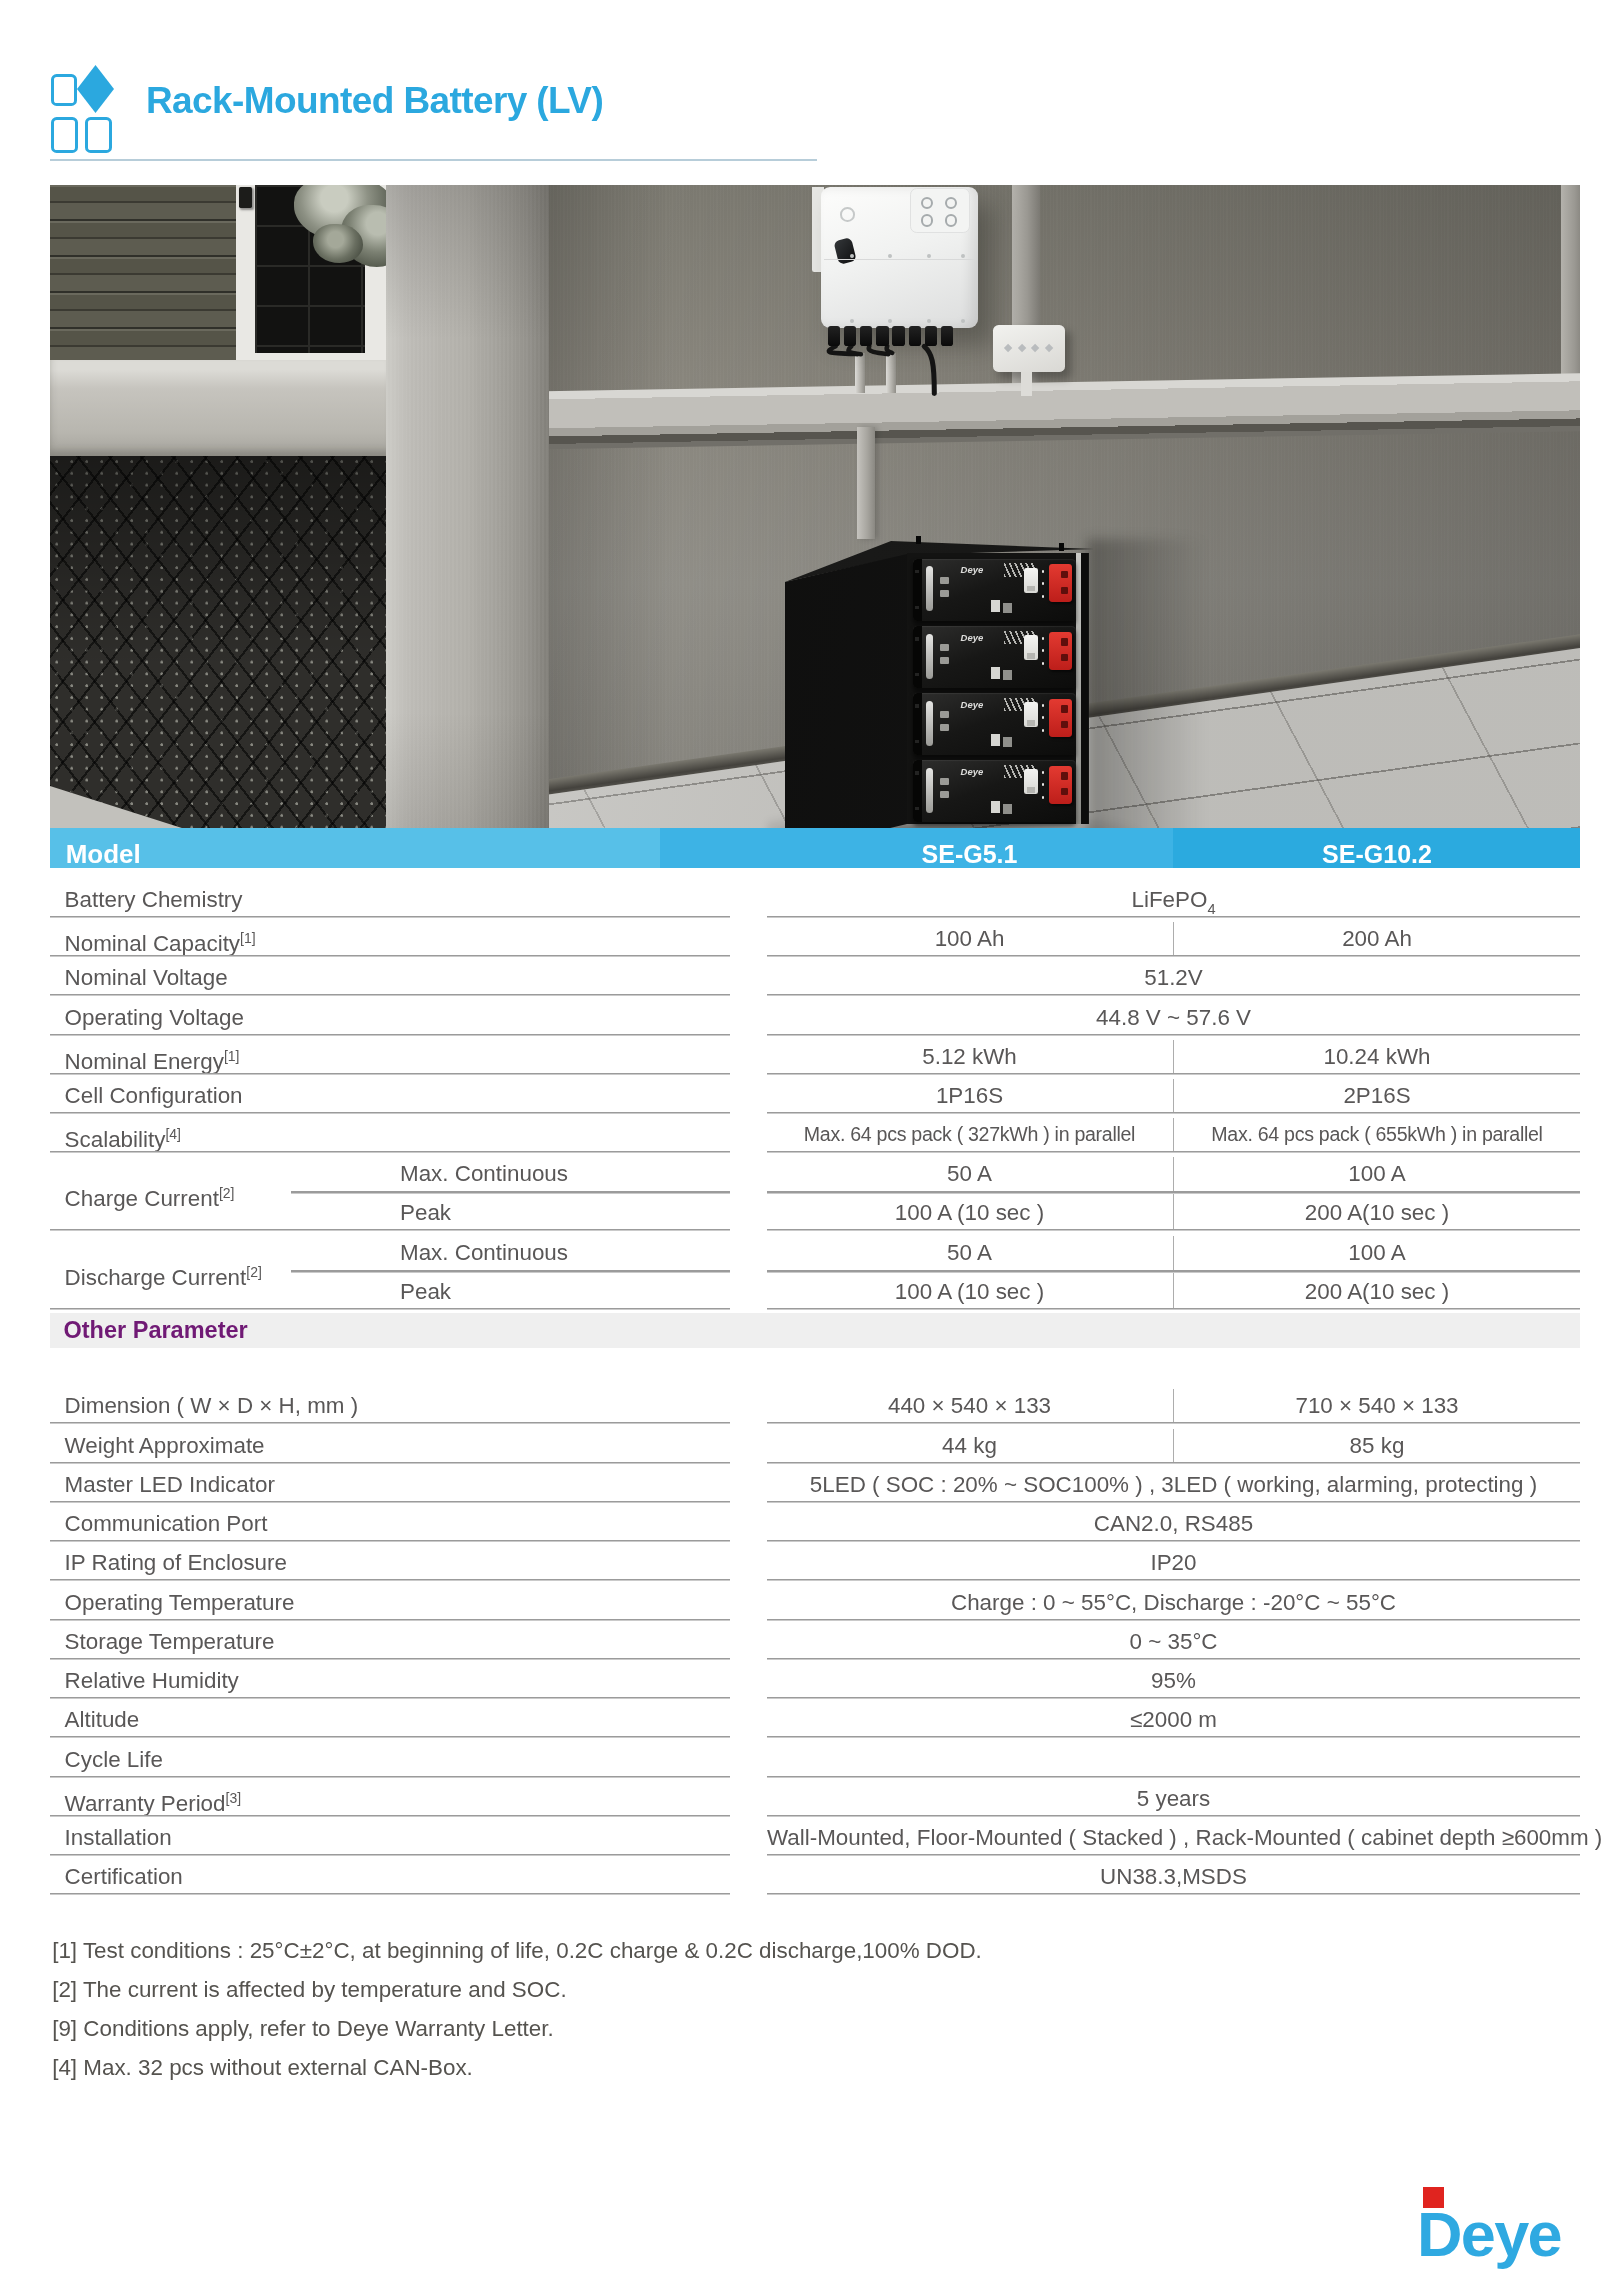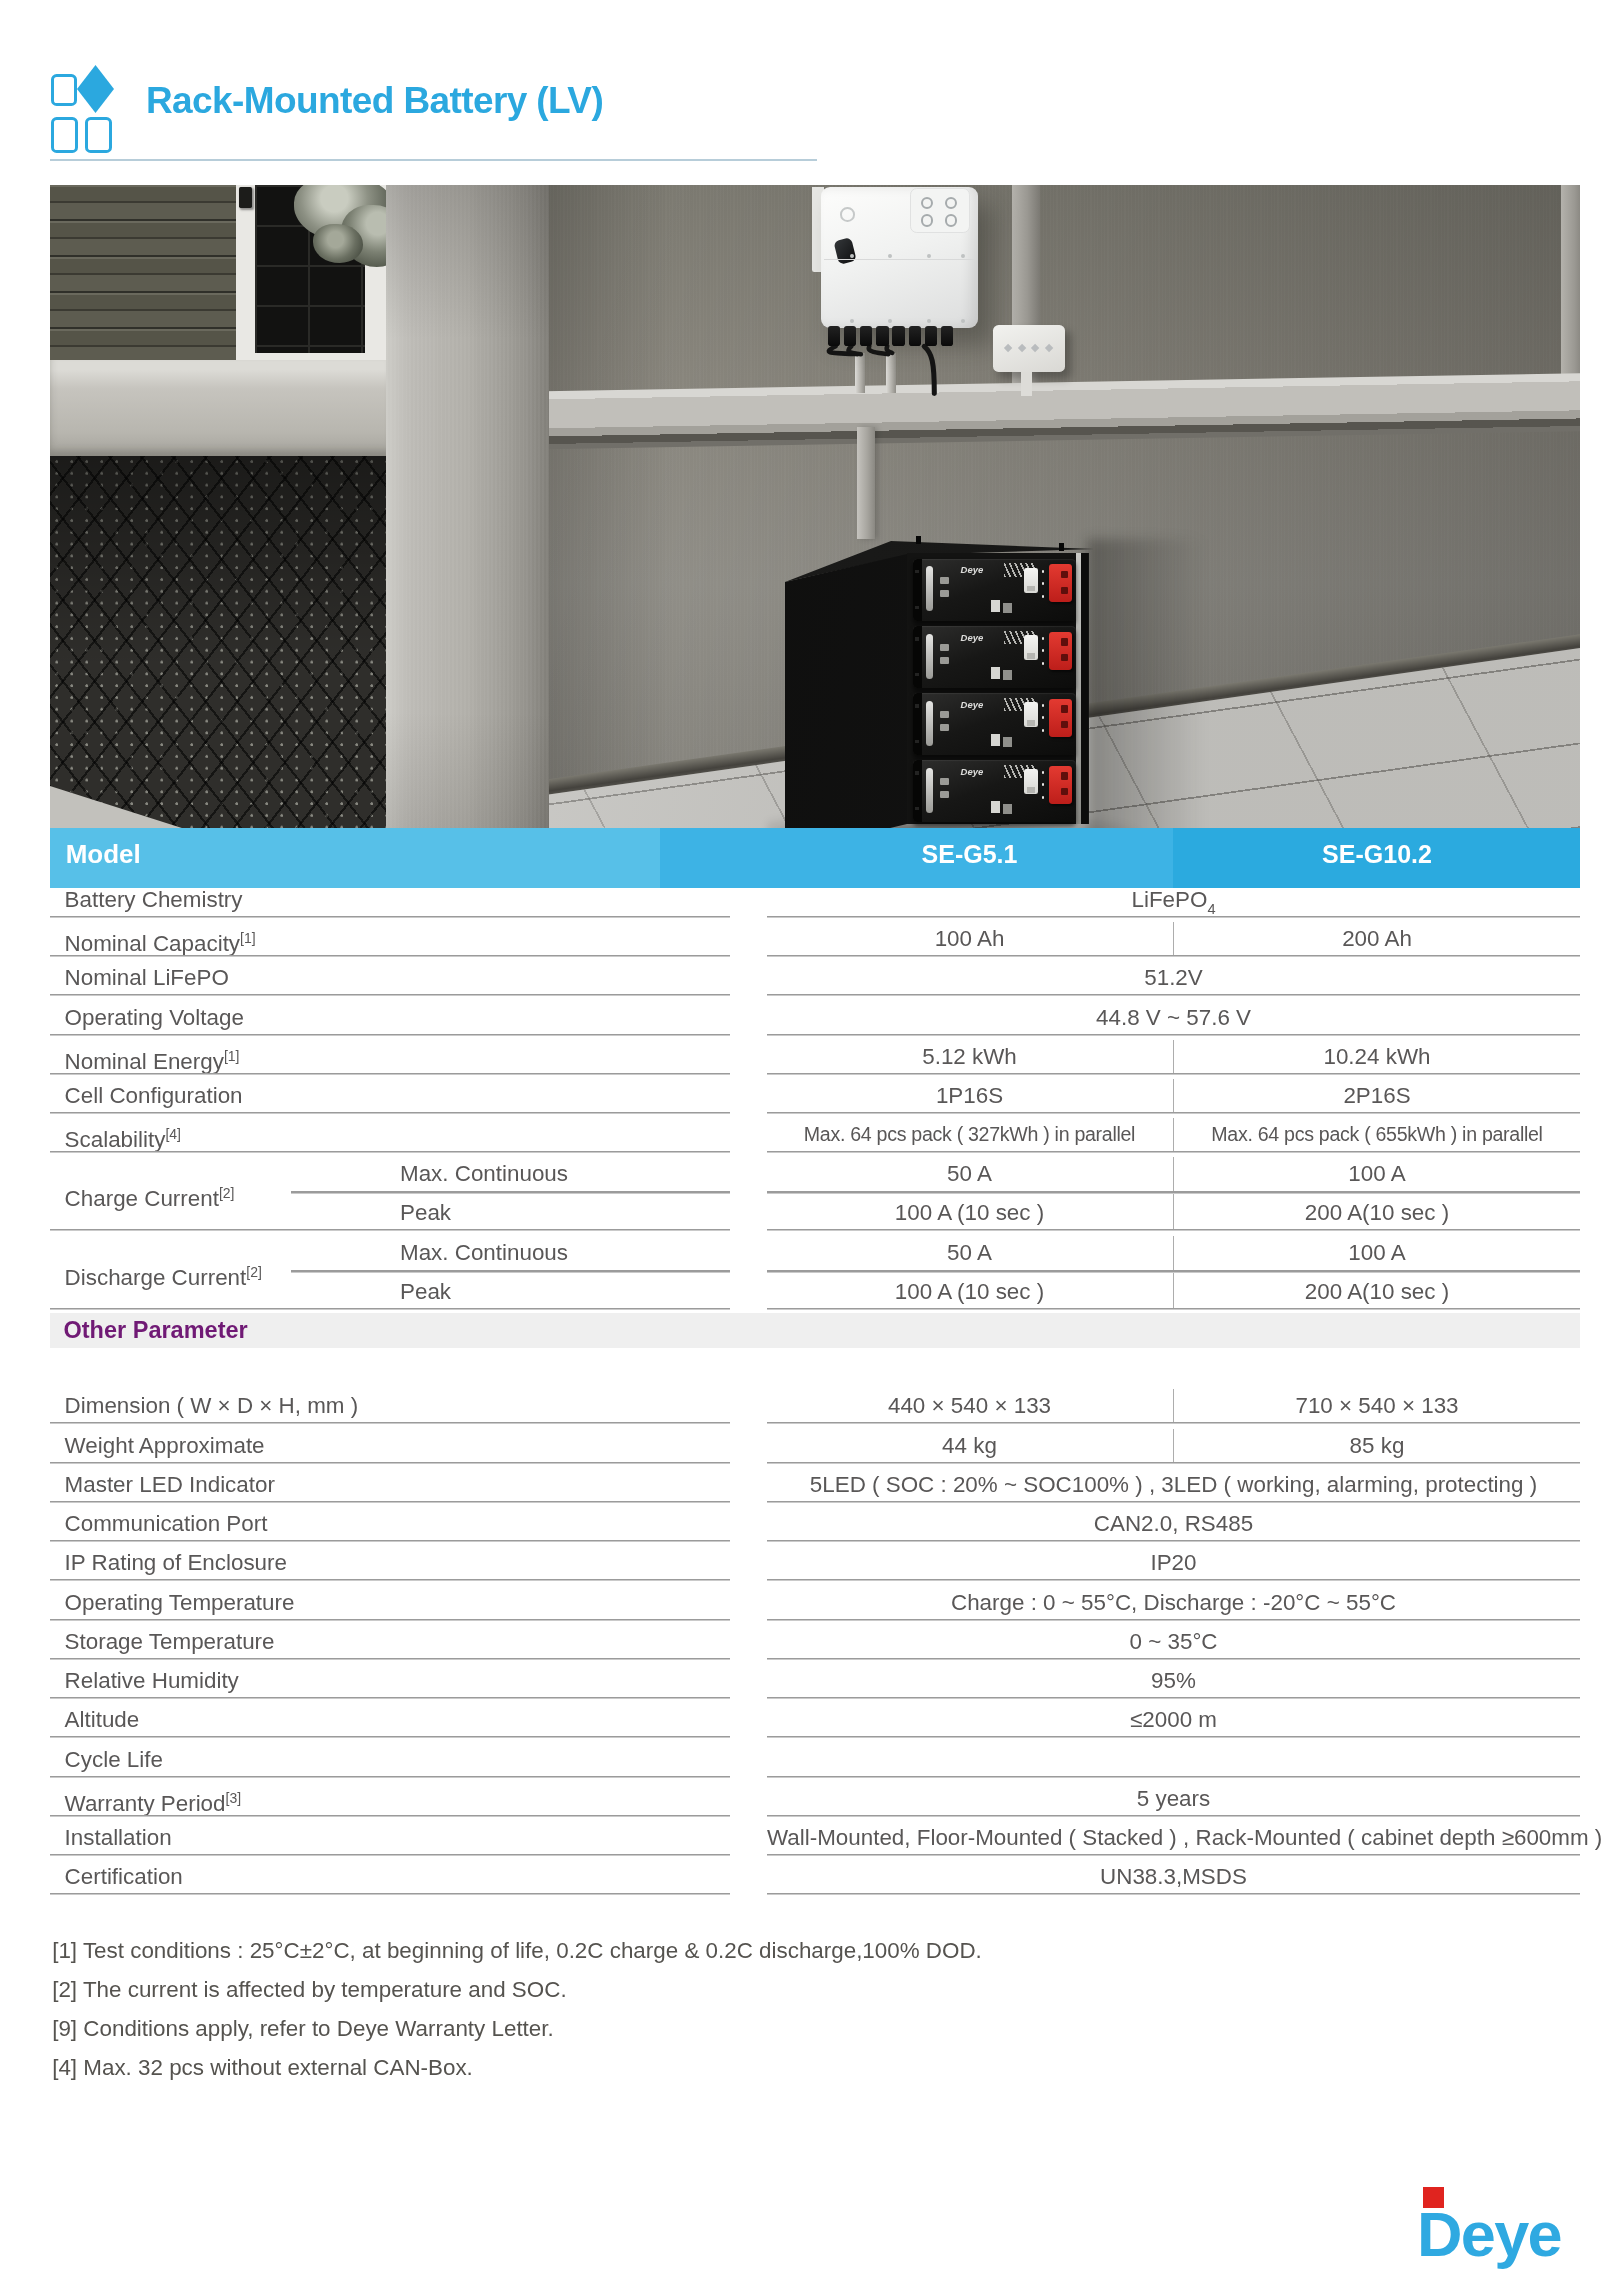--- a/index.html
+++ b/index.html
@@ -130,21 +130,21 @@
   .m-conn{position:absolute;left:111px;top:9px;width:14.6px;height:25px;border-radius:2.2px;background:linear-gradient(180deg,#f4f4f2,#d8d8d4);}
   .m-conn i{position:absolute;left:3.4px;top:18px;width:7.8px;height:5.6px;background:#b5b5b1;}
   .m-dots{position:absolute;left:129px;top:11.2px;width:3.4px;height:31px;}
   .m-dots i{position:absolute;left:0;width:2.8px;height:2.8px;border-radius:50%;background:#e8e8e6;}
   .m-breaker{position:absolute;left:136px;top:5.6px;width:23.5px;height:38px;border-radius:3.4px;
     background:linear-gradient(180deg,#e33a31,#bd1e1a);box-shadow:1.1px 1.7px 2.2px rgba(0,0,0,0.5);}
   .m-breaker i{position:absolute;left:12.3px;width:6.7px;height:7.3px;background:#5f0f0c;border-radius:1.1px;}
 
   
   .thead{position:absolute;top:828px;height:52px;color:#fff;font-weight:bold;}
-  .thead .seg{position:absolute;top:0;height:60px;}
+  .thead .seg{position:absolute;top:0;height:40px;}
   .seg-model{left:0;width:610px;background:#57C0E8;font-size:26px;line-height:52px;padding-left:15.7px;box-sizing:border-box;}
   .seg-mid{left:610px;width:513px;background:#3DB3E5;}
   .seg-right{left:1123px;width:407px;background:#2BAADF;}
   .thead .hname{position:absolute;top:0;height:52px;line-height:52px;font-size:25px;text-align:center;}
   .h1{left:717px;width:405px;}
   .h2{left:1124px;width:406px;}
 
   .trow{position:absolute;left:0;width:1530px;height:39px;color:#595757;font-size:22.4px;}
   .tgroup{position:absolute;left:0;width:1530px;height:78px;color:#595757;font-size:22.4px;}
   .lab{position:absolute;left:14.6px;top:0;line-height:39px;white-space:nowrap;}
@@ -399,21 +399,21 @@
   </div>
   <div class="trow" style="top:919px">
     <div class="lab"><span>Nominal Capacity</span><span class="sup">[1]</span></div>
     <div class="v1">100 Ah</div>
     <div class="v2">200 Ah</div>
     <i class="vdiv"></i>
     <i class="sepL"></i>
         <i class="sepR"></i>
   </div>
   <div class="trow" style="top:958px">
-    <div class="lab"><span>Nominal LiFePO</span></div>
+    <div class="lab"><span>Nominal Voltage</span></div>
     <div class="vspan">51.2V</div>
     <i class="sepL"></i>
         <i class="sepR"></i>
   </div>
   <div class="trow" style="top:998px">
     <div class="lab"><span>Operating Voltage</span></div>
     <div class="vspan">44.8 V ~ 57.6 V</div>
     <i class="sepL"></i>
         <i class="sepR"></i>
   </div>

